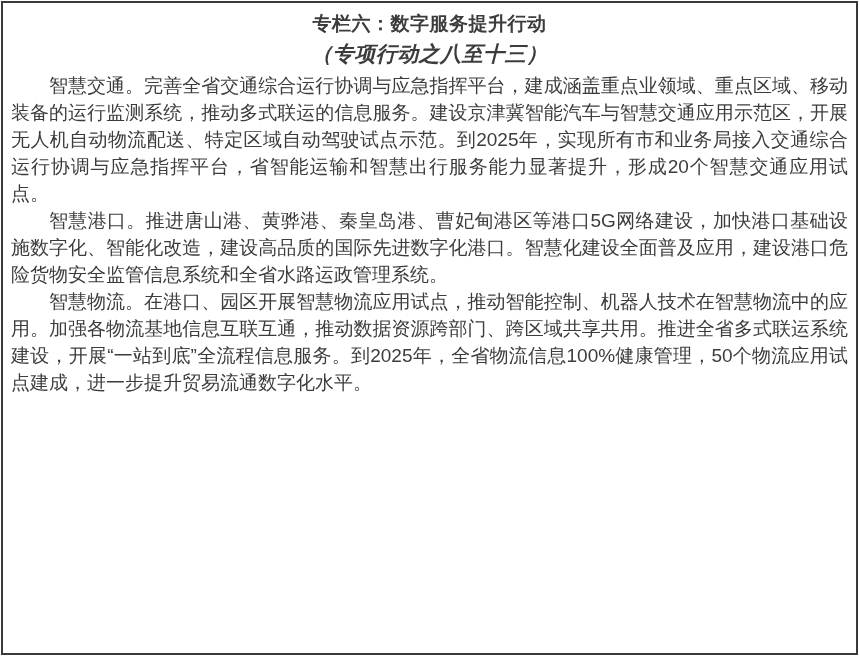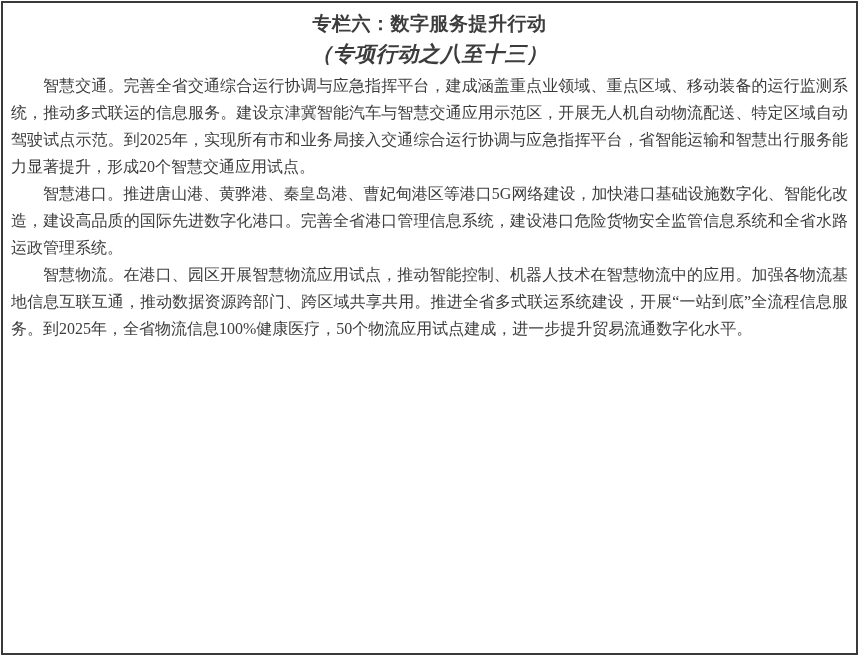--- a/index.html
+++ b/index.html
@@ -37,33 +37,32 @@
     font-size: 21px;
     line-height: 31px;
     margin-bottom: 3px;
     letter-spacing: 0.5px;
     font-style: italic;
   }
   .panel-body p {
     margin: 0;
     padding: 0;
     text-indent: 2em;
-    font-size: 16px;
+    font-size: 19px;
     line-height: 27px;
     text-align: justify;
     text-justify: inter-ideograph;
-    font-family: Liberation Serif, serif;
   }
 </style>
 </head>
 <body>
 
 <div class="page">
   <div class="panel">
     <div class="panel-title">专栏六：数字服务提升行动</div>
     <div class="panel-subtitle">（专项行动之八至十三）</div>
     <div class="panel-body">
       <p>智慧交通。完善全省交通综合运行协调与应急指挥平台，建成涵盖重点业领域、重点区域、移动装备的运行监测系统，推动多式联运的信息服务。建设京津冀智能汽车与智慧交通应用示范区，开展无人机自动物流配送、特定区域自动驾驶试点示范。到2025年，实现所有市和业务局接入交通综合运行协调与应急指挥平台，省智能运输和智慧出行服务能力显著提升，形成20个智慧交通应用试点。</p>
-      <p>智慧港口。推进唐山港、黄骅港、秦皇岛港、曹妃甸港区等港口5G网络建设，加快港口基础设施数字化、智能化改造，建设高品质的国际先进数字化港口。完善全省港口管理信息系统，建设港口危险货物安全监管信息系统和全省水路运政管理系统。</p>
-      <p>智慧物流。在港口、园区开展智慧物流应用试点，推动智能控制、机器人技术在智慧物流中的应用。加强各物流基地信息互联互通，推动数据资源跨部门、跨区域共享共用。推进全省多式联运系统建设，开展“一站到底”全流程信息服务。到2025年，全省物流信息100%健康医疗，50个物流应用试点建成，进一步提升贸易流通数字化水平。</p>
+      <p>智慧港口。推进唐山港、黄骅港、秦皇岛港、曹妃甸港区等港口5G网络建设，加快港口基础设施数字化、智能化改造，建设高品质的国际先进数字化港口。智慧化建设全面普及应用，建设港口危险货物安全监管信息系统和全省水路运政管理系统。</p>
+      <p>智慧物流。在港口、园区开展智慧物流应用试点，推动智能控制、机器人技术在智慧物流中的应用。加强各物流基地信息互联互通，推动数据资源跨部门、跨区域共享共用。推进全省多式联运系统建设，开展“一站到底”全流程信息服务。到2025年，全省物流信息100%健康管理，50个物流应用试点建成，进一步提升贸易流通数字化水平。</p>
     </div>
   </div>
 </div>
 
 </body></html>

